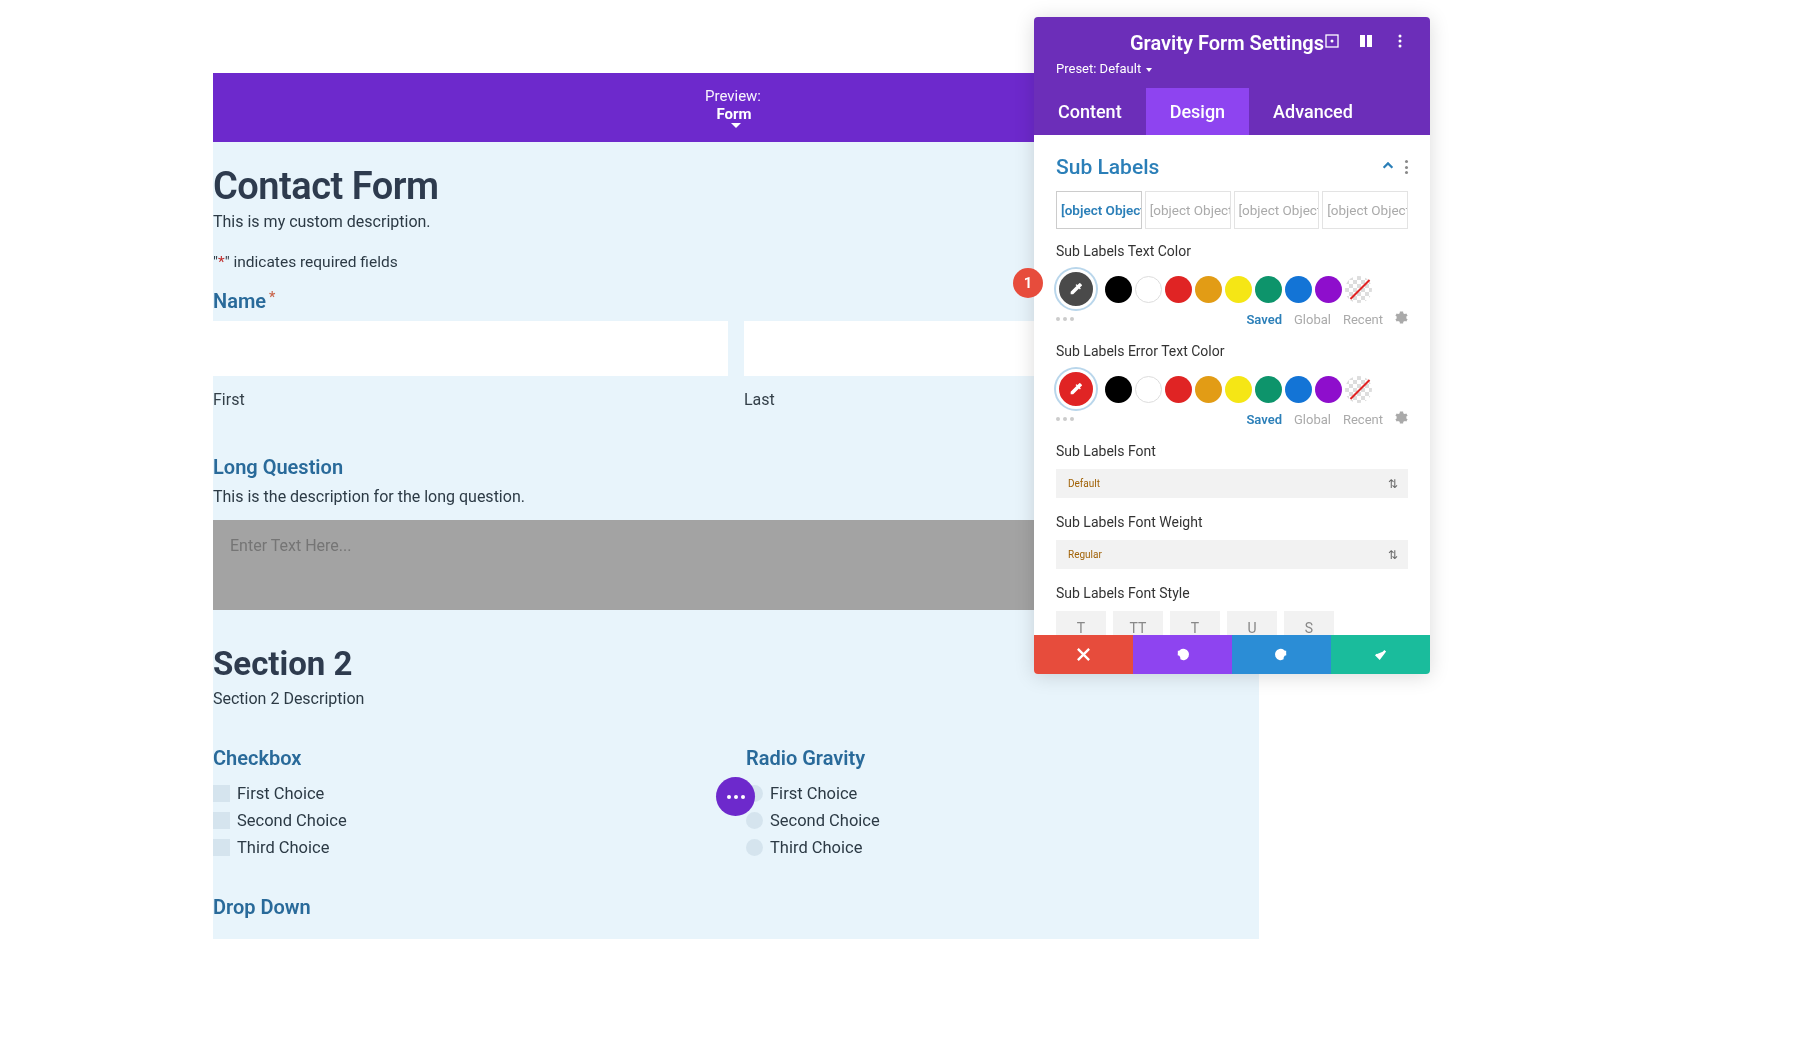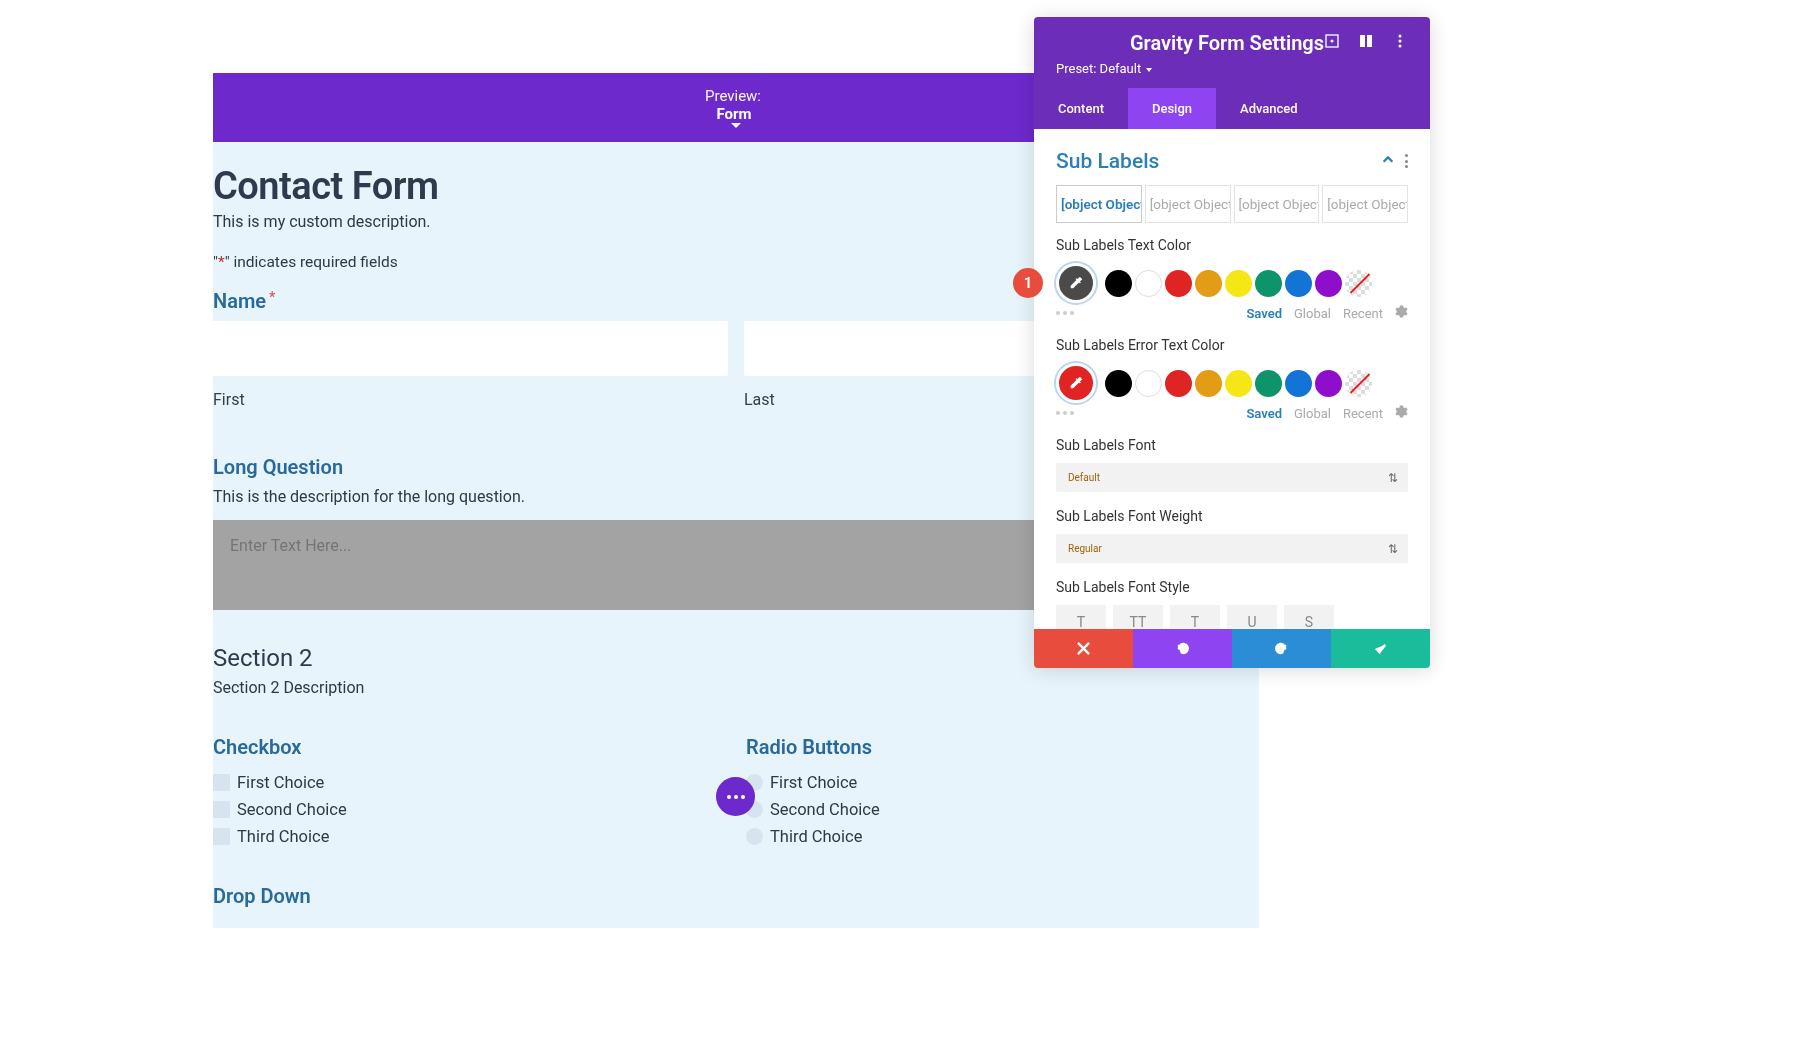--- a/index.html
+++ b/index.html
@@ -19,21 +19,21 @@
 .req-note .ast { color: #c02e2e; }
 .field-label { font-size: 20px; font-weight: 600; color: #296a9a; margin: 8px 0 8px 0; }
 .field-label .ast { color: #c9674e; font-size: 14px; margin-left: 3px; vertical-align: top; }
 .name-row { display: flex; gap: 16px; margin-bottom: 4px; }
 .name-col { flex: 1; }
 .text-input { width: 100%; background: #fff; border: none; height: 55px; padding: 0 14px; font-size: 15px; }
 .sublabel { font-size: 16px; color: #333f48; margin-top: 14px; }
 .field-block { margin-top: 46px; }
 .field-desc { font-size: 16px; color: #2c3a45; margin: 8px 0 14px 0; }
 .textarea { width: 100%; background: #a3a3a3; border: none; height: 90px; padding: 16px 17px; font-size: 16px; color: #444; resize: none; font-family: inherit; }
-.section-title { font-size: 24px; font-weight: 400; color: #2e3b4e; margin-top: 30px; }
+.section-title { font-size: 33px; font-weight: 700; color: #2e3b4e; margin-top: 30px; }
 .section-desc { font-size: 16px; color: #2c3a45; margin-top: 6px; margin-bottom: 8px; }
 
 .two-col { display: flex; gap: 20px; margin-top: 38px; }
 .col { flex: 1; }
 .group-label { font-size: 20px; font-weight: 600; color: #296a9a; margin-bottom: 14px; }
 .choice { display: flex; align-items: center; margin-bottom: 8px; font-size: 16.5px; color: #2c3a45; }
 .chk { width: 17px; height: 17px; background: #d5e4ee; margin-right: 7px; }
 .rdo { width: 17px; height: 17px; background: #d5e4ee; border-radius: 50%; margin-right: 7px; }
 
 .dd-label { font-size: 20px; font-weight: 600; color: #296a9a; margin-top: 30px; }
@@ -47,21 +47,21 @@
 .panel-header { background: #6c2eb9; color: #fff; padding: 14px 22px 12px 22px; }
 .panel-title-row { display: flex; align-items: center; justify-content: flex-end; }
 .panel-title { font-size: 20px; font-weight: 600; }
 .panel-icons { display: flex; gap: 18px; align-items: center; }
 .panel-icons span { cursor: pointer; }
 svg.ico16 { width: 16px; height: 16px; }
 .preset-line { font-size: 13px; margin-top: 6px; }
 .preset-line .car { display: inline-block; width: 0; height: 0; border-left: 3px solid transparent; border-right: 3px solid transparent; border-top: 4px solid #fff; margin-left: 2px; vertical-align: middle; }
 
 .tabs { display: flex; background: #6c2eb9; }
-.tab { flex: 0 0 auto; padding: 13px 24px; font-size: 13px; color: #fff; font-weight: 500; cursor: pointer; }
+.tab { flex: 0 0 auto; padding: 13px 24px; font-size: 18px; color: #fff; font-weight: 500; cursor: pointer; }
 .tab.active { background: #8e44f0; }
 
 .panel-body { background: #fff; padding: 10px 22px 0 22px; position: relative; }
 
 .section-head { display: flex; align-items: center; justify-content: space-between; padding: 10px 0 12px 0; }
 .section-head .name { font-size: 21px; color: #2b7fb8; font-weight: 500; }
 .section-head .ctrl { display: flex; gap: 10px; align-items: center; color: #2b7fb8; }
 .chev-up { width: 14px; height: 14px; }
 .kebab { display: flex; flex-direction: column; gap: 2.5px; cursor: pointer; }
 .kebab i { width: 3px; height: 3px; background: #888; border-radius: 50%; display: block; }
@@ -161,21 +161,21 @@
         <div class="choice">
             <span class="chk"></span>
             <span>Second Choice</span>
           </div>
         <div class="choice">
             <span class="chk"></span>
             <span>Third Choice</span>
           </div>
       </div>
       <div class="col">
-        <div class="group-label">Radio Buttons</div>
+        <div class="group-label">Radio Gravity</div>
         <div class="choice">
             <span class="rdo"></span>
             <span>First Choice</span>
           </div>
         <div class="choice">
             <span class="rdo"></span>
             <span>Second Choice</span>
           </div>
         <div class="choice">
             <span class="rdo"></span>

